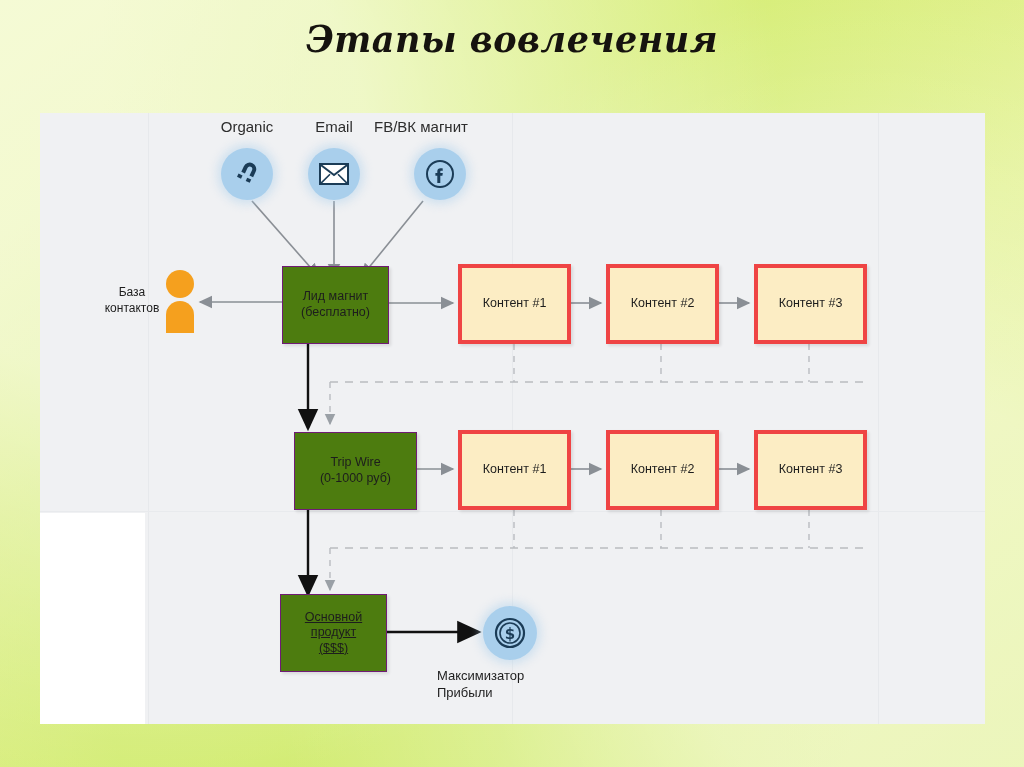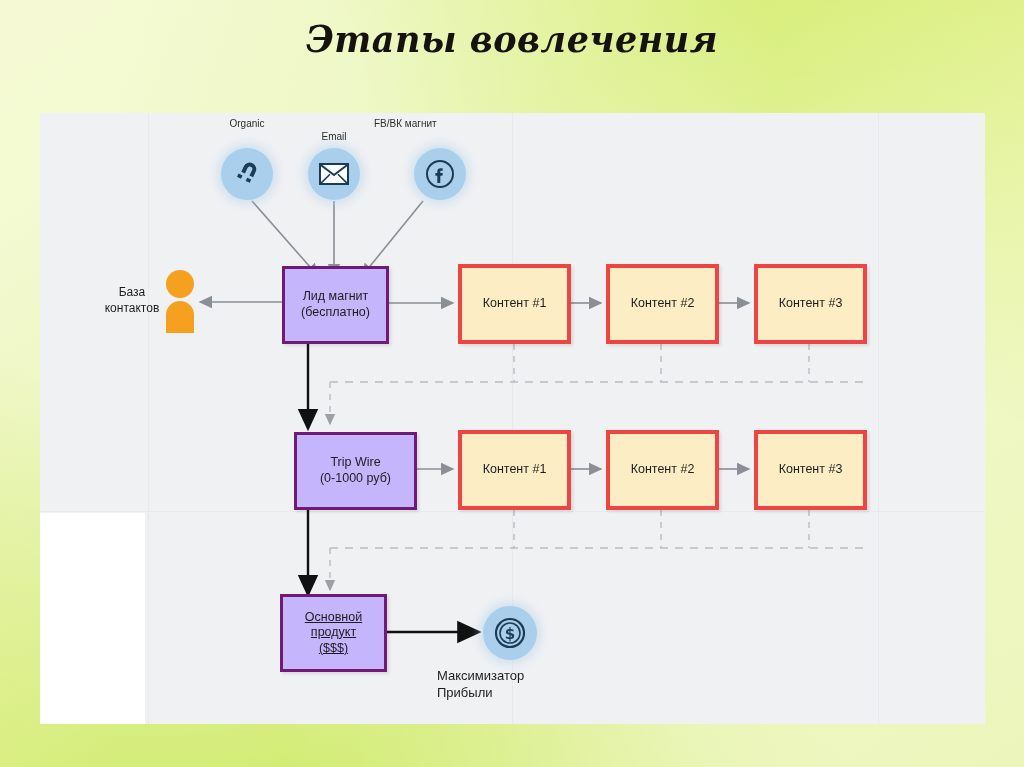--- a/index.html
+++ b/index.html
@@ -35,35 +35,35 @@
   #panel .hline{position:absolute;left:0;right:0;height:1px;background:#e8eaed;}
   #whiteblock{
     position:absolute;left:40px;top:513px;width:105px;height:211px;background:#ffffff;
   }
   
   .node{
     position:absolute;display:flex;align-items:center;justify-content:center;
     text-align:center;line-height:1.25;box-sizing:border-box;
   }
   .green{
-    background:#c4b5fd;border:3px solid #701a75;color:#1d1d1d;
+    background:#4d7c0f;border:1px solid #701a75;color:#1d1d1d;
     font-size:12.5px;box-shadow:2px 2px 3px rgba(0,0,0,.10);
   }
   .yellow{
     background:#fcedc4;border:4px solid #ef4444;color:#1d1d1d;
     font-size:12.5px;box-shadow:2px 2px 3px rgba(0,0,0,.10);
   }
   
   .srccircle{
     position:absolute;width:52px;height:52px;border-radius:50%;
     background:#a9cfec;display:flex;align-items:center;justify-content:center;
     box-shadow:0 0 10px 4px rgba(169,207,236,.45);
   }
   .srclabel{
-    position:absolute;font-size:10px;color:#2d2d2d;text-align:center;white-space:nowrap;
+    position:absolute;font-size:15px;color:#2d2d2d;text-align:center;white-space:nowrap;
   }
   .dbLabel{
     position:absolute;font-size:12px;color:#1d1d1d;text-align:center;line-height:1.3;
   }
   .maxLabel{
     position:absolute;font-size:13px;color:#1d1d1d;text-align:left;line-height:1.3;white-space:nowrap;
   }
   svg.layer{position:absolute;left:0;top:0;width:1024px;height:767px;pointer-events:none;}
 </style>
 </head>
@@ -128,21 +128,21 @@
 
 <div class="srclabel" style="left:192px;top:118px;width:110px;">Organic</div>
 <div class="srccircle" style="left:221px;top:148px;">
   <svg width="28" height="28" viewBox="0 0 28 28">
     <path d="M7.5 5.5 a6.5 6.5 0 0 1 13 0 v6 h-4 v-6 a2.5 2.5 0 0 0 -5 0 v6 h-4 z" fill="#1b3c57" transform="translate(0,3) rotate(25 14 12)"></path>
     <rect x="7" y="17" width="4.4" height="3.6" fill="#1b3c57" transform="rotate(25 14 12)"></rect>
     <rect x="16.6" y="17" width="4.4" height="3.6" fill="#1b3c57" transform="rotate(25 14 12)"></rect>
   </svg>
 </div>
 
-<div class="srclabel" style="left:288px;top:131px;width:92px;">Email</div>
+<div class="srclabel" style="left:288px;top:118px;width:92px;">Email</div>
 <div class="srccircle" style="left:308px;top:148px;">
   <svg width="30" height="22" viewBox="0 0 30 22">
     <rect x="1" y="1" width="28" height="20" fill="#ffffff" stroke="#1b3c57" stroke-width="2"></rect>
     <path d="M1.5 1.8 L15 12 L28.5 1.8" fill="none" stroke="#1b3c57" stroke-width="2"></path>
     <path d="M1.8 20.4 L11 11.2 M28.2 20.4 L19 11.2" fill="none" stroke="#1b3c57" stroke-width="1.6"></path>
   </svg>
 </div>
 
 <div class="srclabel" style="left:374px;top:118px;width:140px;text-align:left;">FB/ВК магнит</div>
 <div class="srccircle" style="left:414px;top:148px;">

